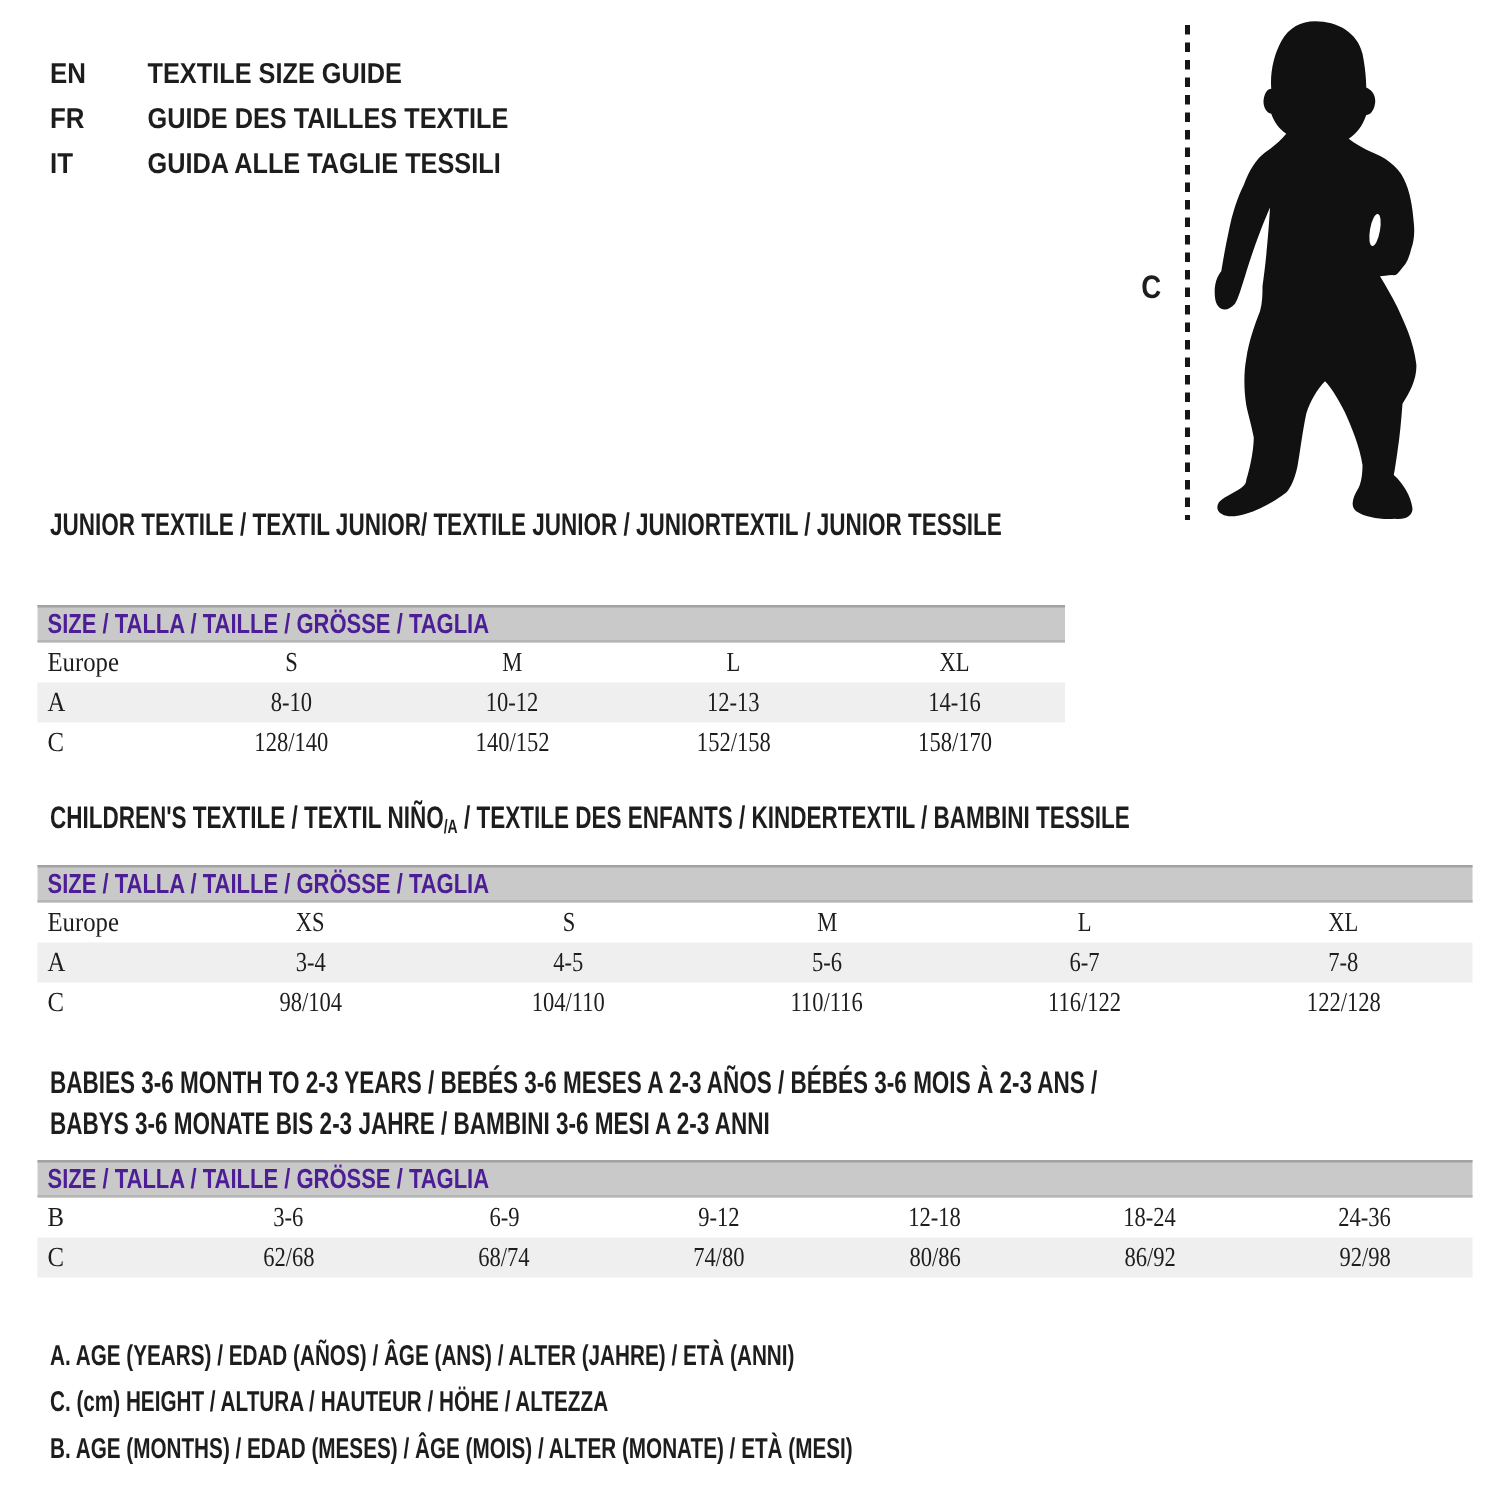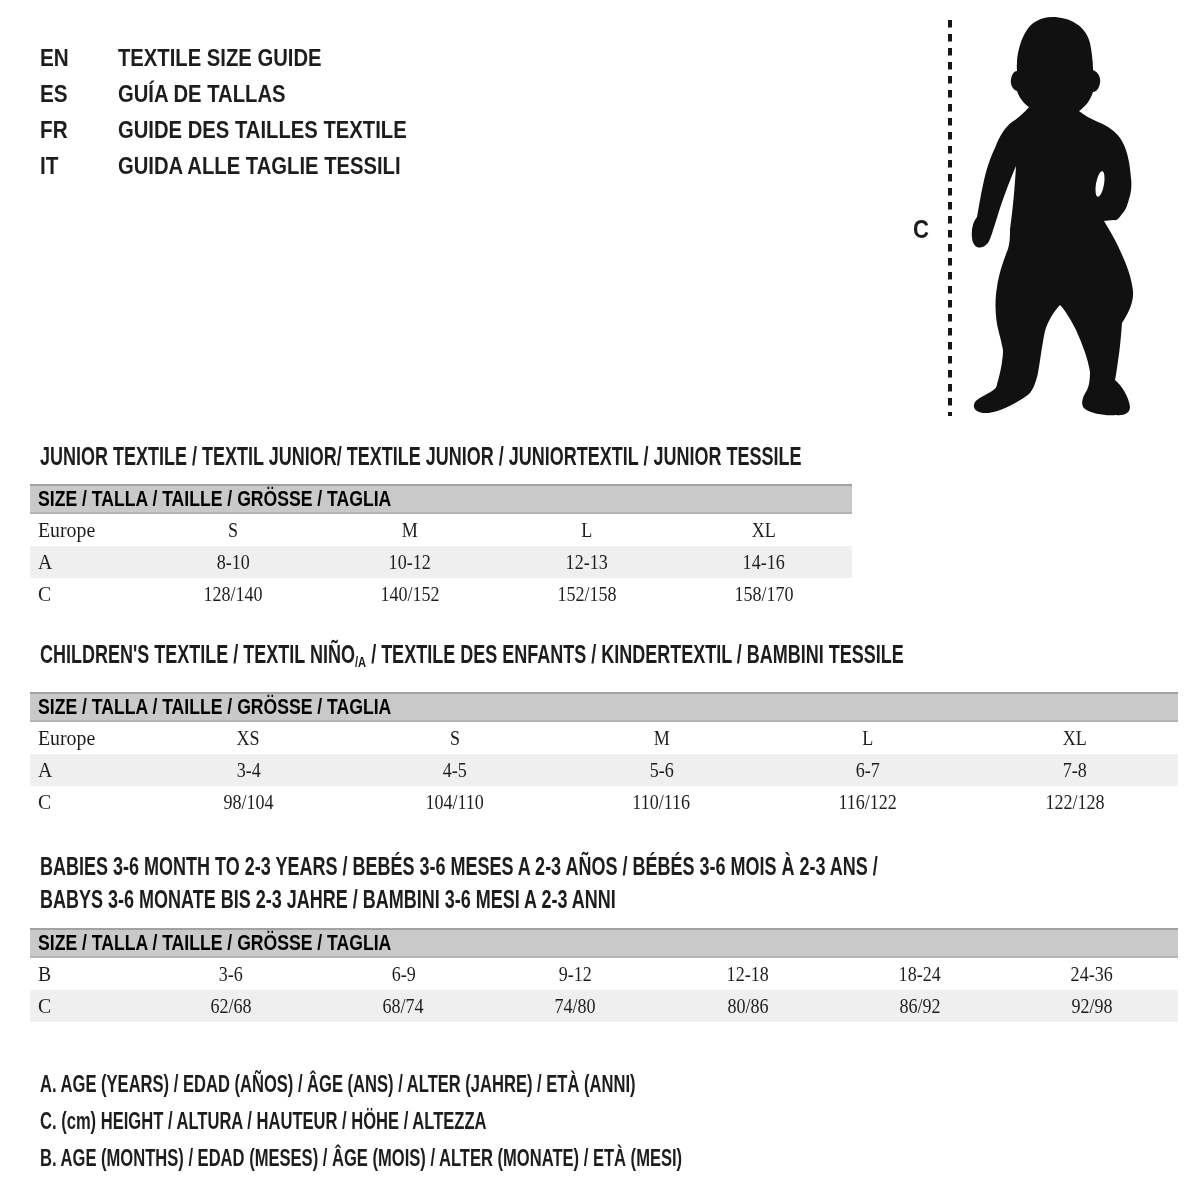--- a/index.html
+++ b/index.html
@@ -27,21 +27,21 @@
 
   
   .sec-heading{position:absolute;left:40px;font-weight:bold;font-size:25px;line-height:25px;white-space:nowrap;}
   .sub-a{font-size:0.62em;vertical-align:-0.28em;letter-spacing:0;}
 
   
   .sg-table{position:absolute;left:30px;}
   .w-junior{width:822px;}
   .w-wide{width:1148px;}
   .size-bar{height:26px;background:#c9c9c9;border-top:2px solid #a2a2a2;border-bottom:2px solid #b5b5b5;
-            padding-left:8px;font-weight:bold;font-size:22px;line-height:26px;color:#000000;}
+            padding-left:8px;font-weight:bold;font-size:22px;line-height:26px;color:#4c1d95;}
   .size-bar .cn{transform:scaleX(0.8);}
   .trow{display:grid;height:32px;align-items:center;font-size:22px;font-family:Liberation Serif, serif;}
   .trow.alt{background:#efefef;}
   .gj{grid-template-columns:115px repeat(4,1fr);}
   .gc{grid-template-columns:115px repeat(5,1fr);}
   .gb{grid-template-columns:115px repeat(6,1fr);}
   .cell{text-align:center;overflow:visible;}
   .cell.lbl{text-align:left;padding-left:8px;}
 
   
@@ -50,24 +50,20 @@
 </style>
 </head>
 <body>
 
 <div class="page">
 
   <div class="lang-block">
     <div class="lang-row">
       <span class="lang-code">EN</span>
       <span class="lang-label">TEXTILE SIZE GUIDE</span>
-    </div>
-    <div class="lang-row">
-      <span class="lang-code">ES</span>
-      <span class="lang-label">GUÍA DE TALLAS</span>
     </div>
     <div class="lang-row">
       <span class="lang-code">FR</span>
       <span class="lang-label">GUIDE DES TAILLES TEXTILE</span>
     </div>
     <div class="lang-row">
       <span class="lang-code">IT</span>
       <span class="lang-label">GUIDA ALLE TAGLIE TESSILI</span>
     </div>
   </div>
@@ -125,21 +121,21 @@
         C55,89 51,83 49,77
         C45,76 42,71 43,65
         C44,60 46,57 49,57
         C48,44 51,30 57,19
         C63,8 73,3 84,3 Z"></path>
       <ellipse cx="132" cy="170" rx="4" ry="13" fill="#ffffff" transform="rotate(10 132 170)"></ellipse>
     </g>
   </svg>
   <span class="c-label">C</span>
 
-  <div class="sec-heading" style="top:444px;">
+  <div class="sec-heading" style="top:408px;">
     <span class="cn">JUNIOR TEXTILE / TEXTIL JUNIOR/ TEXTILE JUNIOR / JUNIORTEXTIL / JUNIOR TESSILE</span>
   </div>
   <div class="sg-table w-junior" style="top:484px;">
     <div class="size-bar">
       <span class="cn">SIZE / TALLA / TAILLE / GRÖSSE / TAGLIA</span>
     </div>
     <div class="trow gj">
       <div class="cell lbl"><span class="cn-left">Europe</span></div>
       <div class="cell"><span class="cn-mid">S</span></div>
       <div class="cell"><span class="cn-mid">M</span></div>

